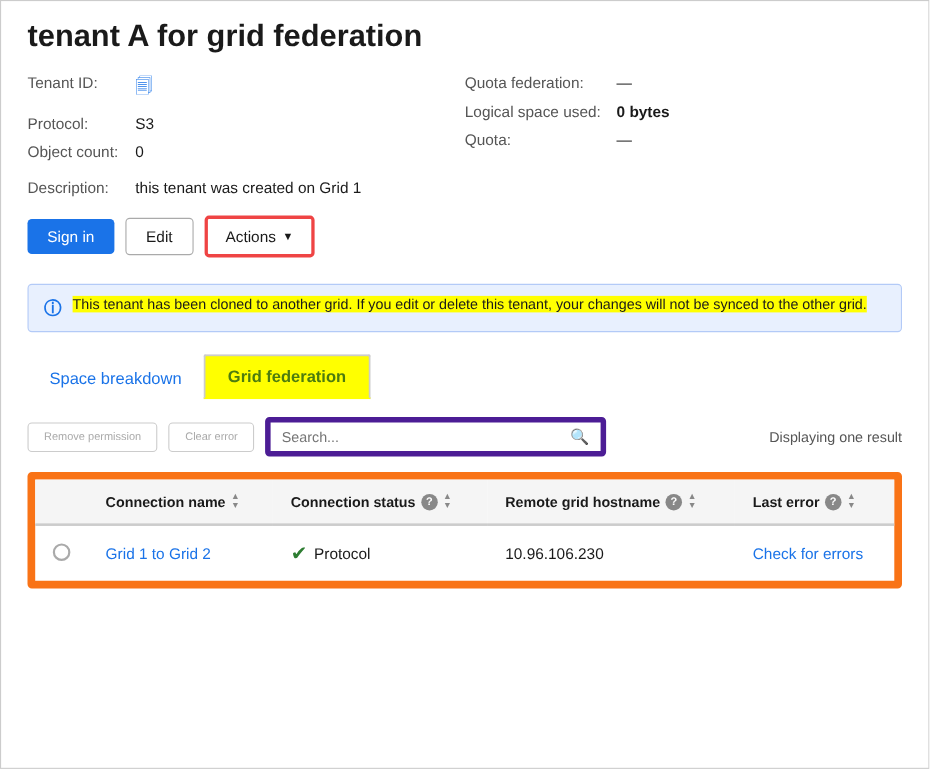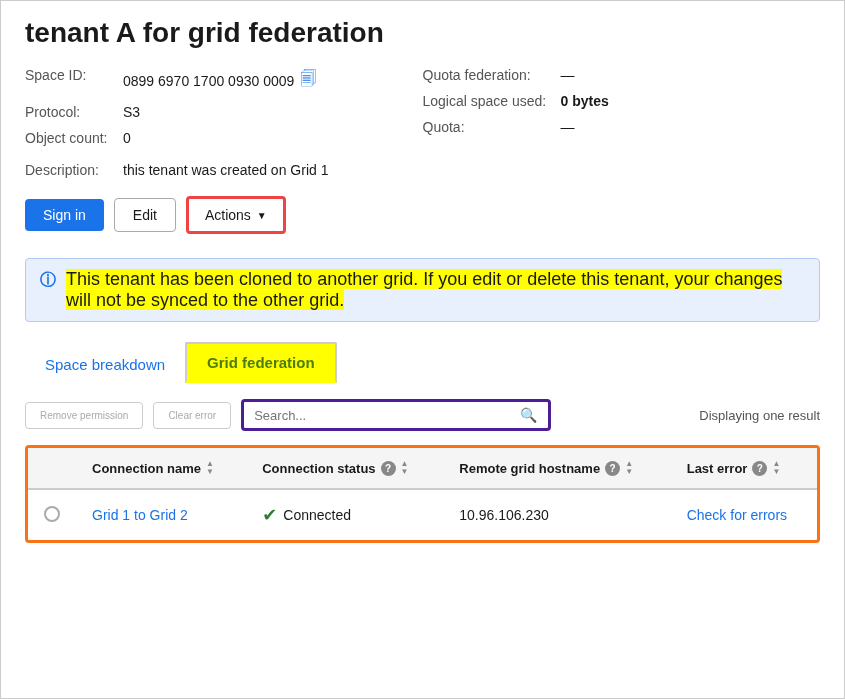--- a/index.html
+++ b/index.html
@@ -132,21 +132,21 @@
       padding: 10px 14px;
       margin-bottom: 20px;
     }
     .info-banner-icon {
       color: #1a73e8;
       font-weight: bold;
       font-size: 16px;
       margin-top: 1px;
     }
     .info-banner-text {
-      font-size: 18px;
+      font-size: 13px;
       color: #1a1a1a;
     }
     .info-banner-text span.highlight {
       background: #ffff00;
     }
     .tabs-row {
       display: flex;
       gap: 0;
       border-bottom: none;
       margin-bottom: 16px;
@@ -180,21 +180,21 @@
       color: #aaa;
       border: 1px solid #ccc;
       padding: 7px 14px;
       border-radius: 4px;
       cursor: pointer;
       font-size: 10px;
     }
     .search-wrapper {
       display: flex;
       align-items: center;
-      border: 3px solid #4c1d95;
+      border: 5px solid #4c1d95;
       border-radius: 4px;
       padding: 5px 10px;
       gap: 6px;
       flex: 1;
       max-width: 310px;
     }
     .search-input {
       border: none;
       outline: none;
       font-size: 13px;
@@ -204,21 +204,21 @@
     .search-icon {
       color: #888;
       font-size: 14px;
     }
     .displaying-result {
       margin-left: auto;
       font-size: 13px;
       color: #555;
     }
     .table-wrapper {
-      border: 3px solid #f97316;
+      border: 7px solid #f97316;
       border-radius: 4px;
       overflow: hidden;
     }
     .data-table {
       width: 100%;
       border-collapse: collapse;
     }
     .data-table thead tr {
       background: #f5f5f5;
       border-bottom: 2px solid #ccc;
@@ -303,23 +303,22 @@
 
 <div class="page-container">
 
 
   <h1 class="page-title">tenant A for grid federation</h1>
 
   <div class="info-grid">
 
     <div class="info-left">
       <div class="info-row">
-        <span class="info-label">Space ID:</span>
+        <span class="info-label">Tenant ID:</span>
         <span class="info-value">
-          <span>0899 6970 1700 0930 0009</span>
           <span class="copy-icon">🗐</span>
         </span>
       </div>
       <div class="info-row">
         <span class="info-label">Protocol:</span>
         <span class="info-value">S3</span>
       </div>
       <div class="info-row">
         <span class="info-label">Object count:</span>
         <span class="info-value">0</span>
@@ -428,21 +427,21 @@
         <tr>
           <td class="radio-cell">
             <span class="radio-btn"></span>
           </td>
           <td>
             <a href="#" class="link-blue">Grid 1 to Grid 2</a>
           </td>
           <td>
             <div class="status-connected">
               <span class="check-icon">✔</span>
-              <span>Connected</span>
+              <span>Protocol</span>
             </div>
           </td>
           <td>
             <span>10.96.106.230</span>
           </td>
           <td>
             <a href="#" class="error-link">Check for errors</a>
           </td>
         </tr>
       </tbody>

